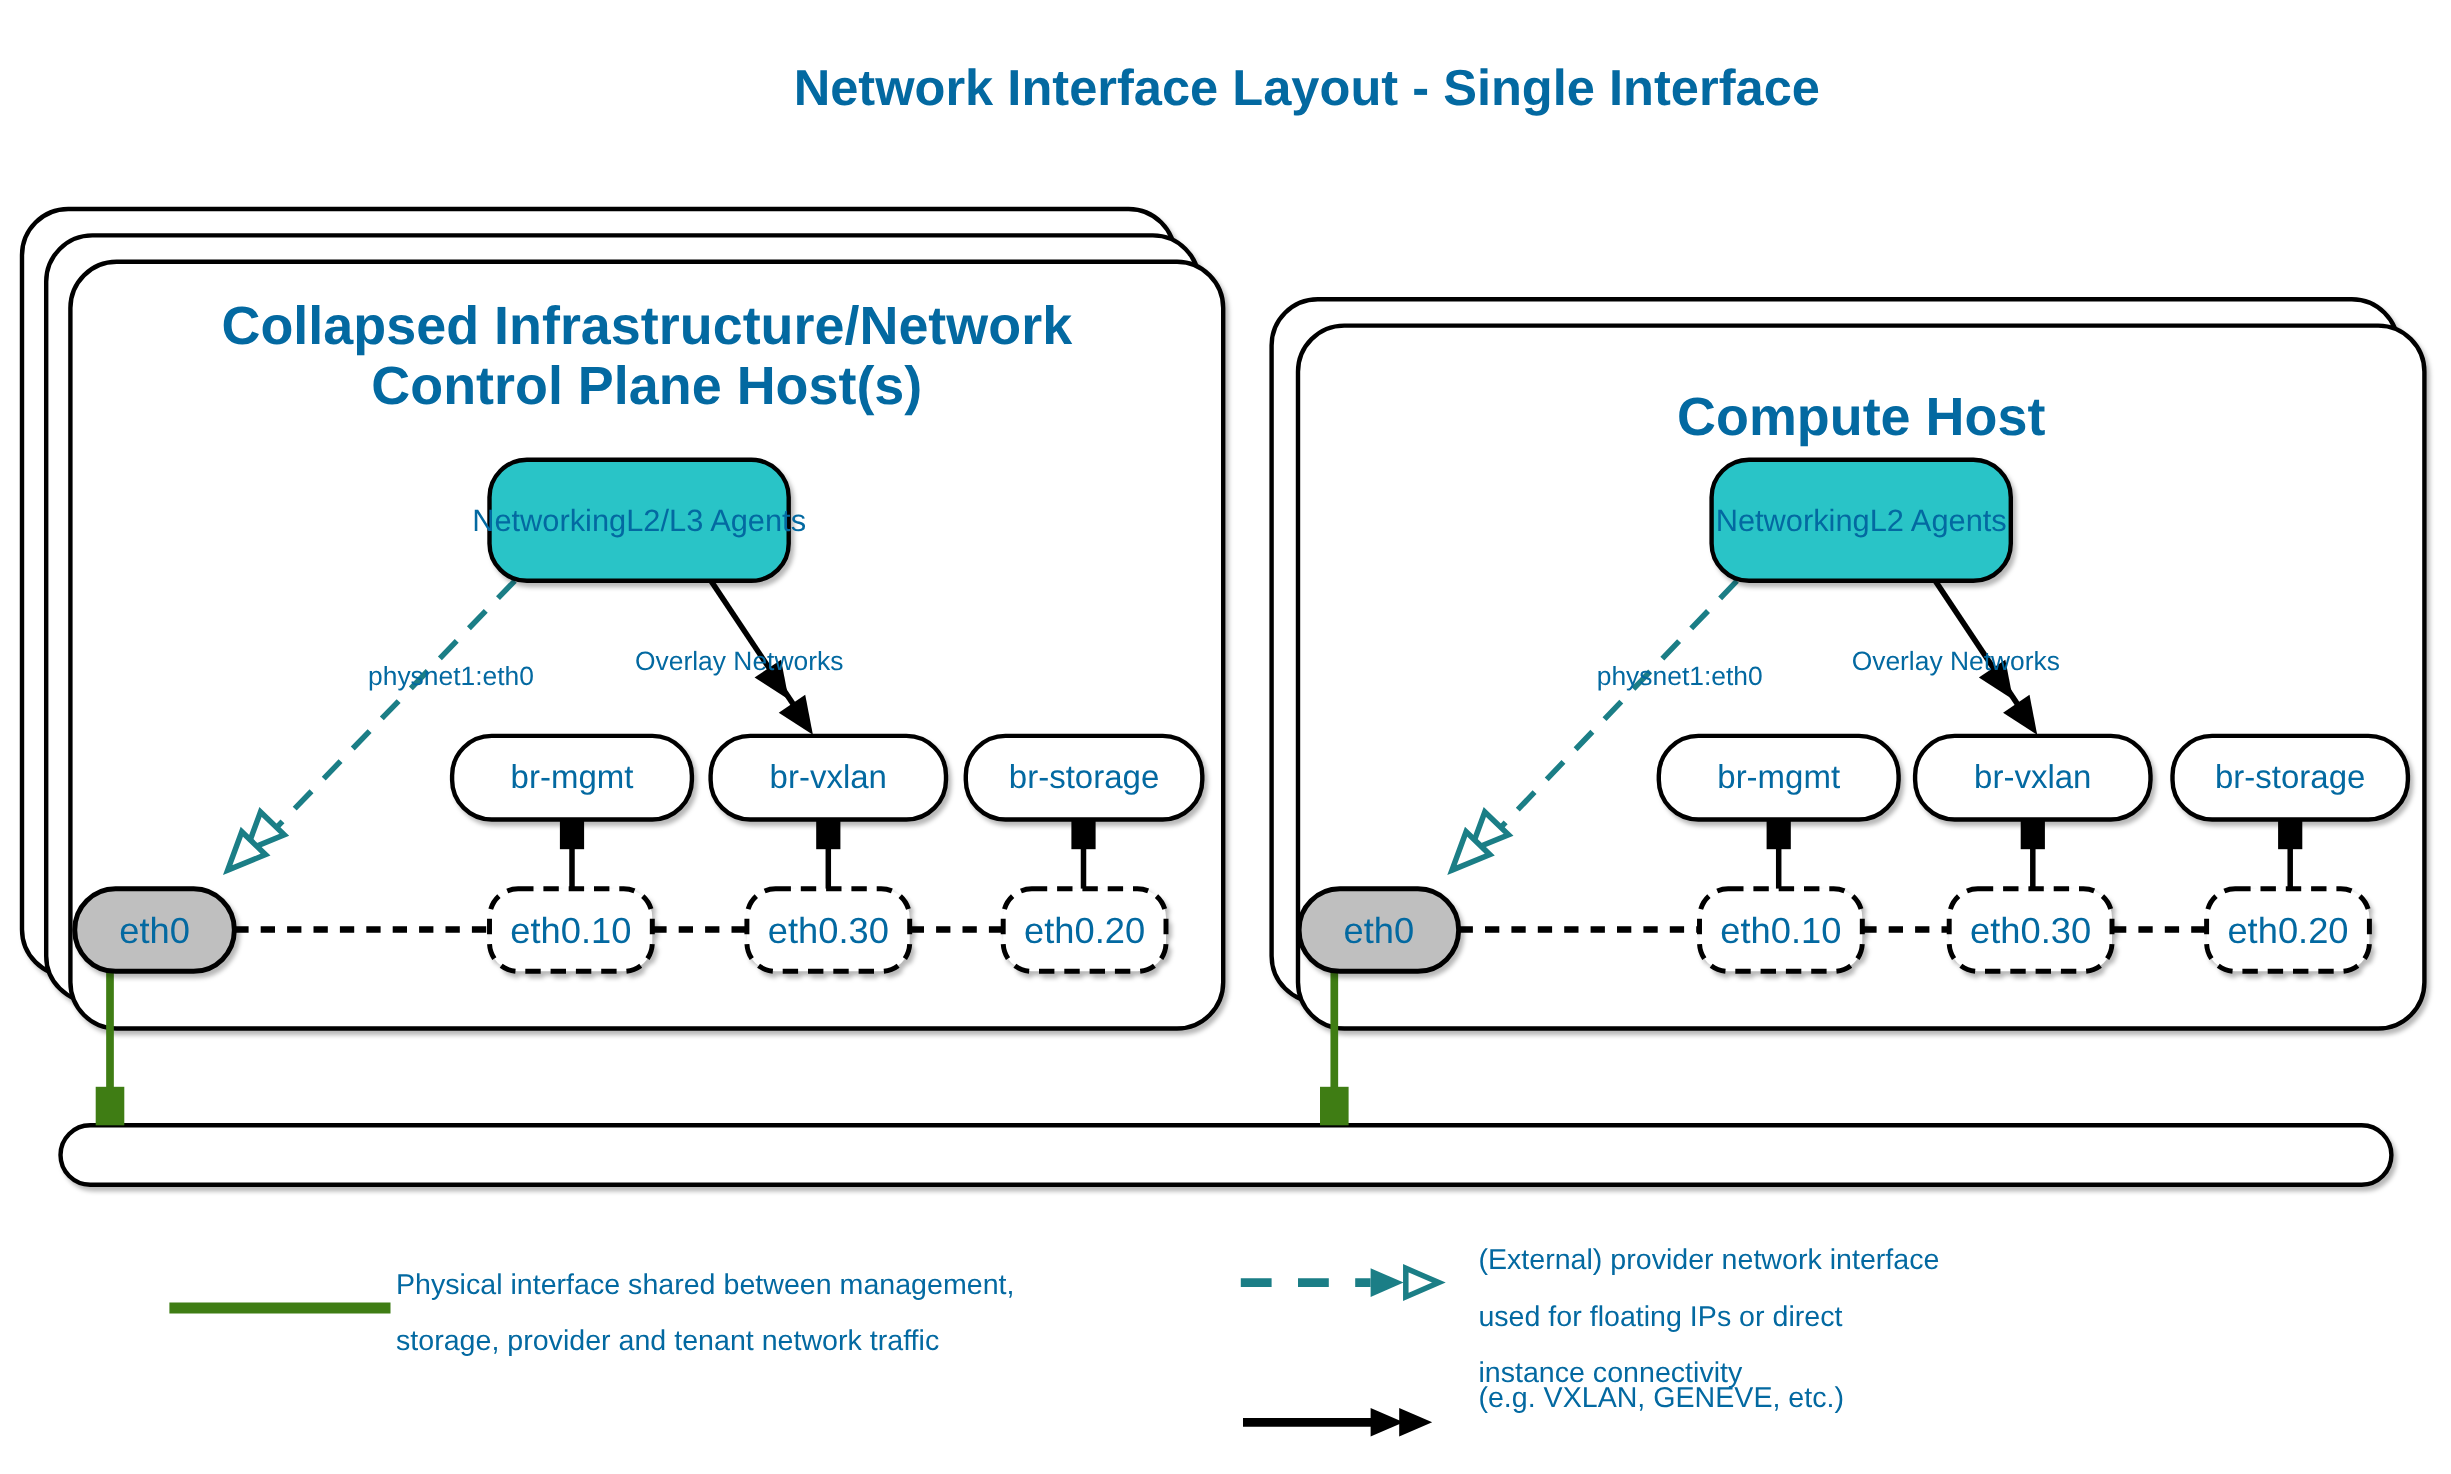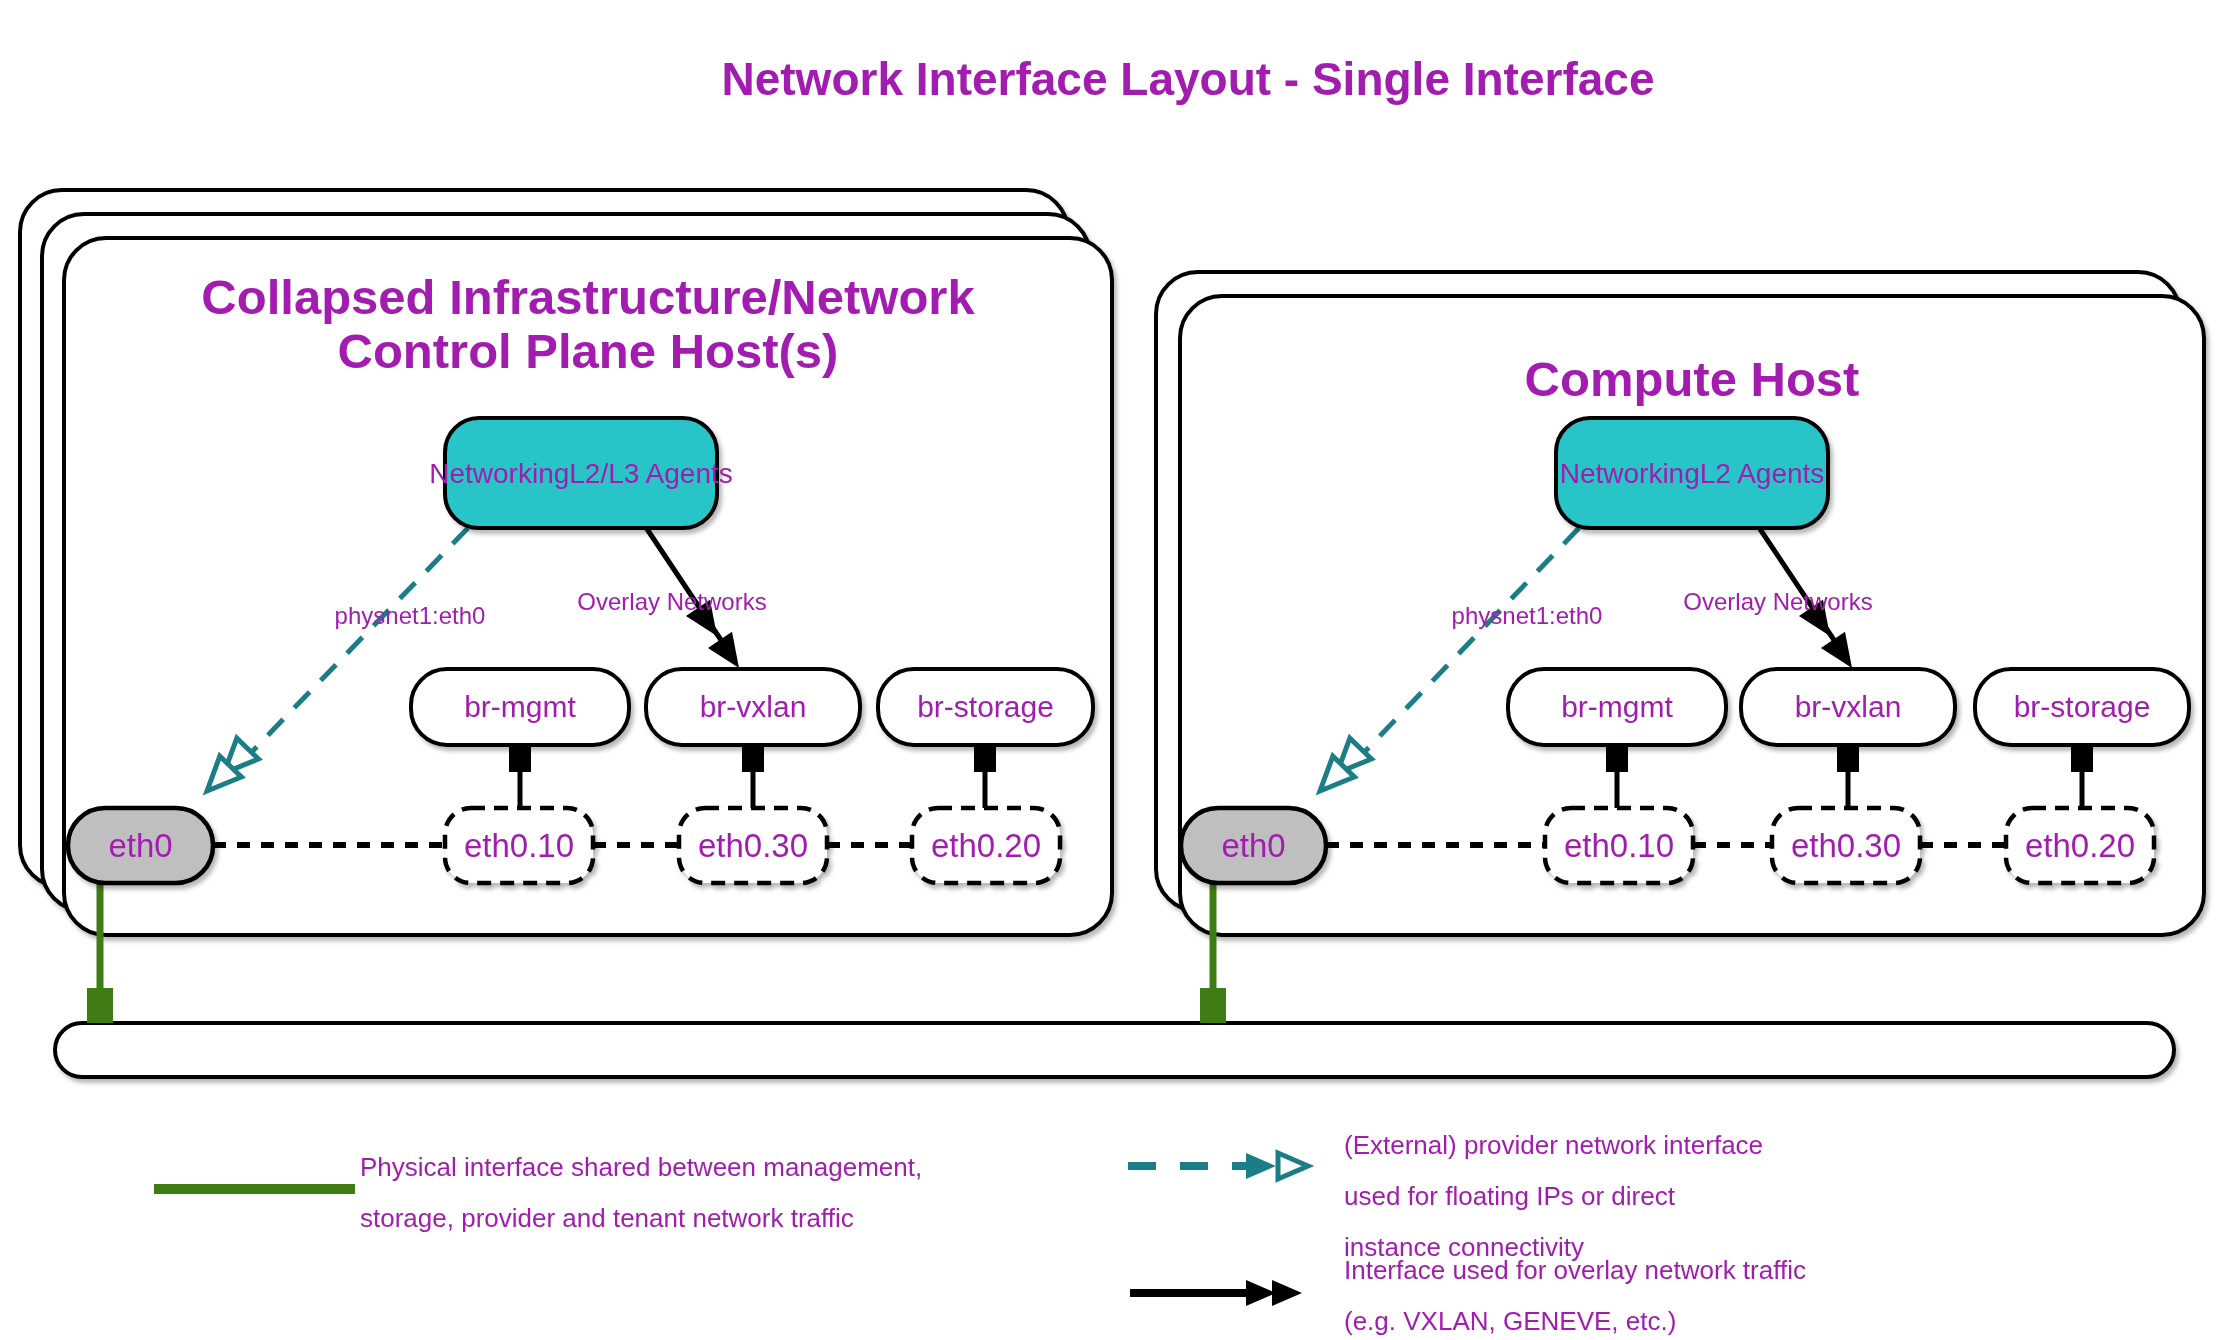--- a/index.html
+++ b/index.html
@@ -1,18 +1,18 @@
 <!DOCTYPE html>
 <html style="--teal-fill: #29c4c7; --teal-arrow: #1b7e86; --green: #3f7d14; --gray-fill: #bfbfbf;"><head>
 <meta charset="utf-8">
 <style>
   html,body { margin:0; padding:0; background:#ffffff; }
   .stage {
     position:relative; width:2228px; height:1340px; background:#ffffff;
-    font-family:"Liberation Sans","DejaVu Sans",sans-serif; color:#a21caf;
+    font-family:"Liberation Sans","DejaVu Sans",sans-serif; color:#0369a1;
     overflow:hidden;
   }
   svg.geom { position:absolute; left:0; top:0; }
 
   
   .layer      { fill:#fff; stroke:#000; stroke-width:4; }
   .node       { fill:#fff; stroke:#000; stroke-width:4; }
   .agent-rect { fill:var(--teal-fill,#29c4c7); stroke:#000; stroke-width:4; }
   .gray-rect  { fill:var(--gray-fill,#bfbfbf); stroke:#000; stroke-width:4.5; }
   .vlan-rect  { fill:#fff; stroke:#000; stroke-width:4.5; stroke-dasharray:14 9; }
@@ -192,17 +192,16 @@
   <div class="legend-text" style="left:360px; top:1142px;">
     <div>Physical interface shared between management,</div>
     <div>storage, provider and tenant network traffic</div>
   </div>
   <div class="legend-text" style="left:1344px; top:1120px;">
     <div>(External) provider network interface</div>
     <div>used for floating IPs or direct</div>
     <div>instance connectivity</div>
   </div>
   <div class="legend-text" style="left:1344px; top:1245px;">
-    <div>Interface used for overlay network traffic</div>
     <div>(e.g. VXLAN, GENEVE, etc.)</div>
   </div>
 
 </div>
 
 </body></html>

